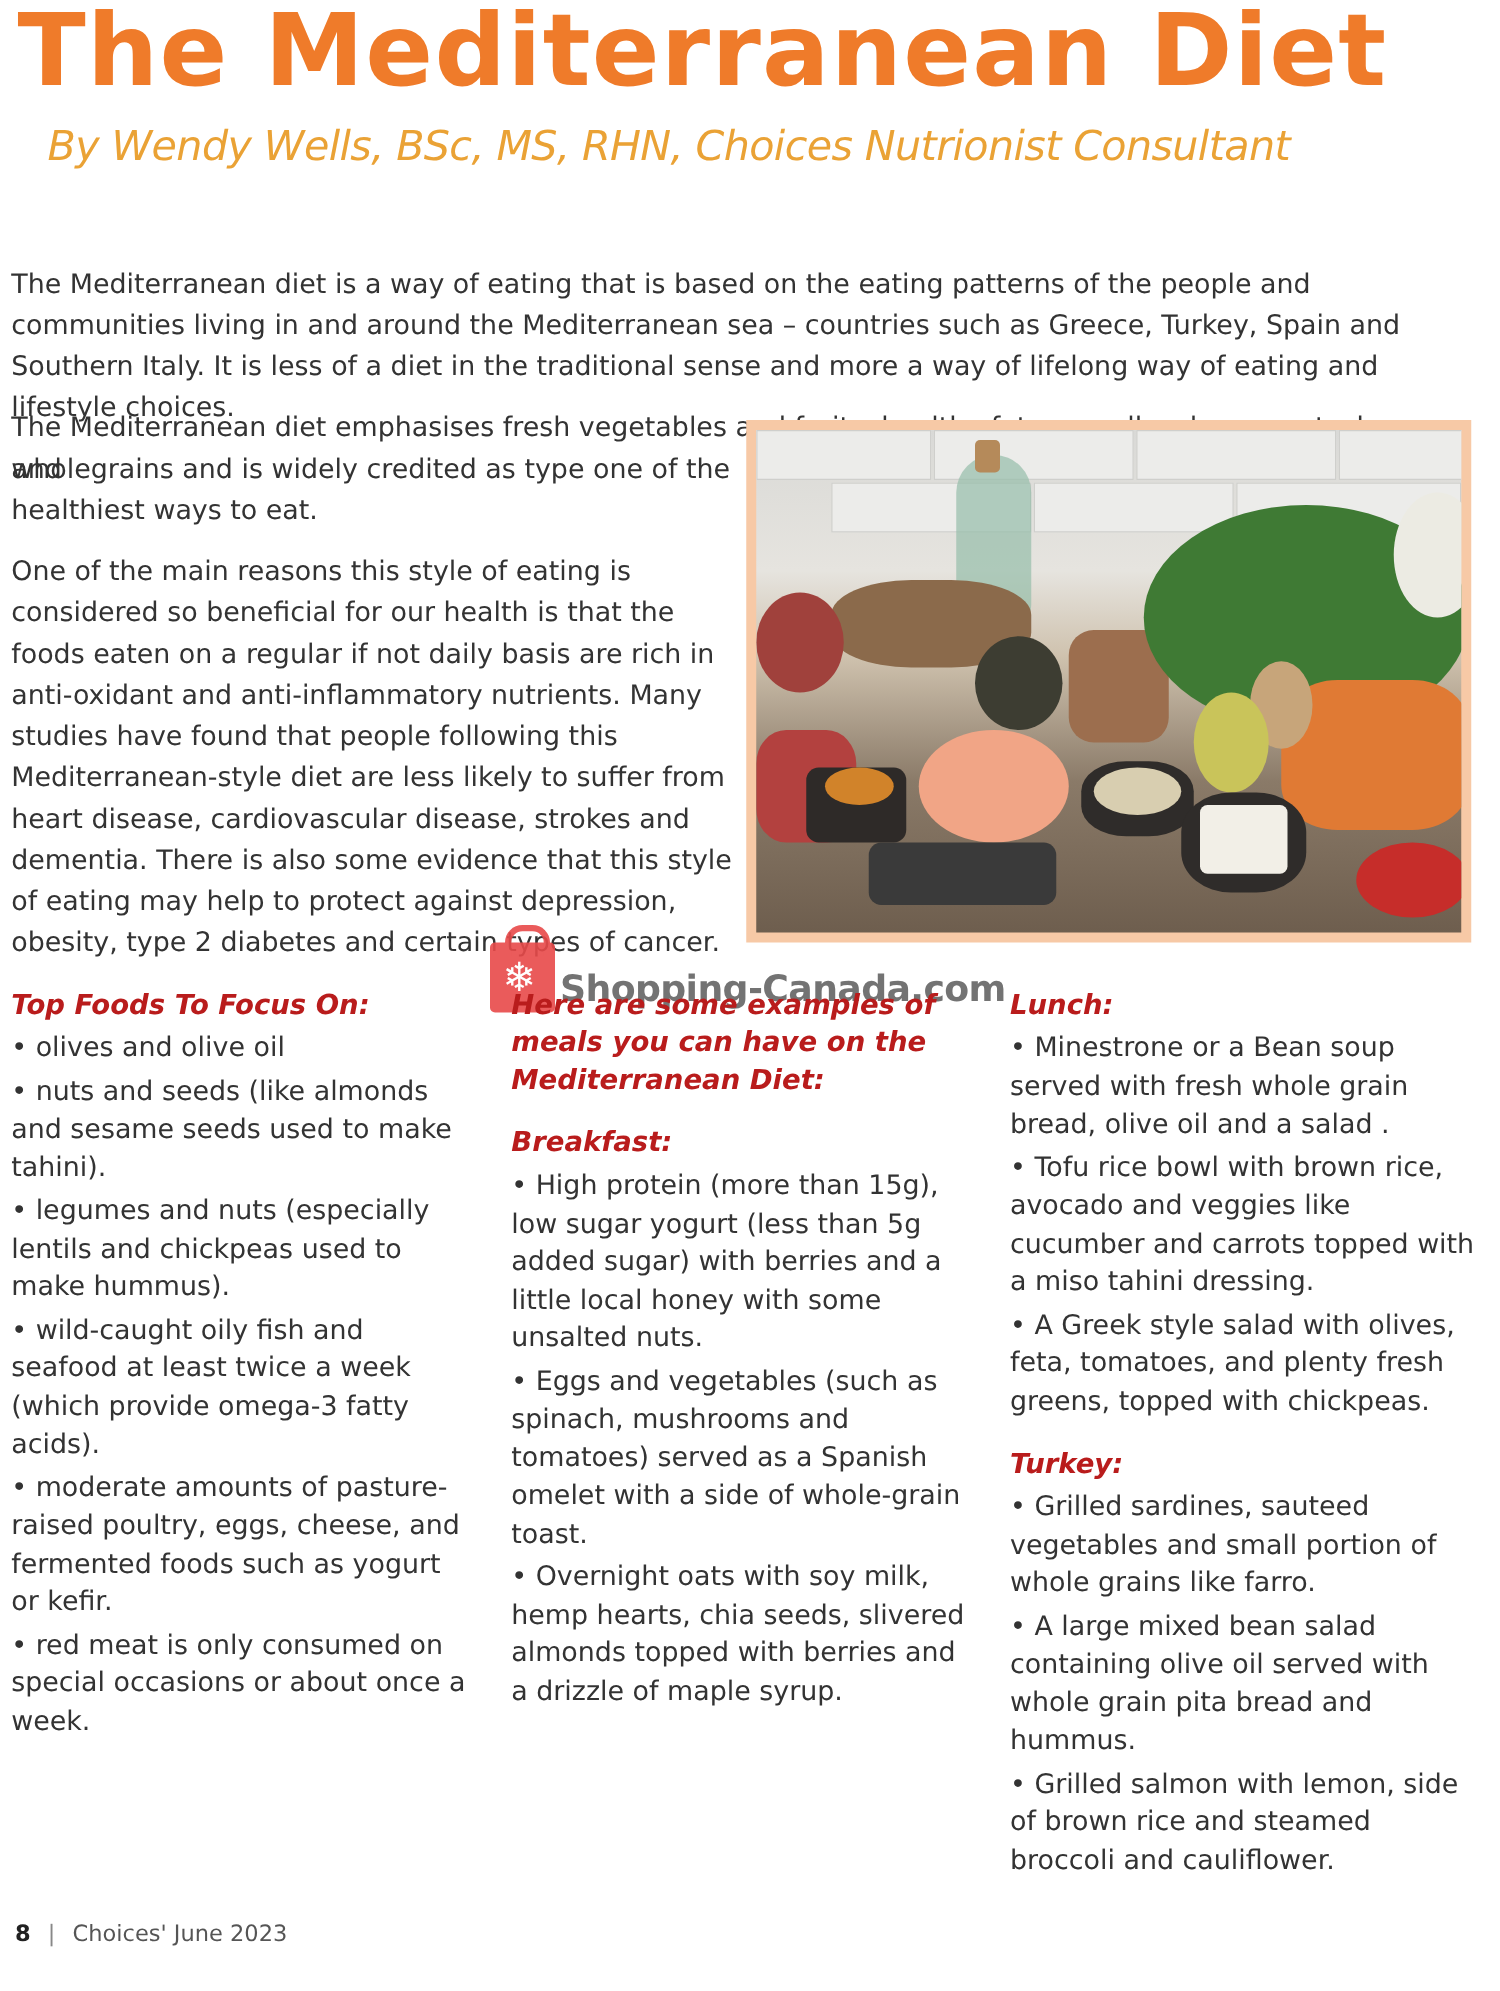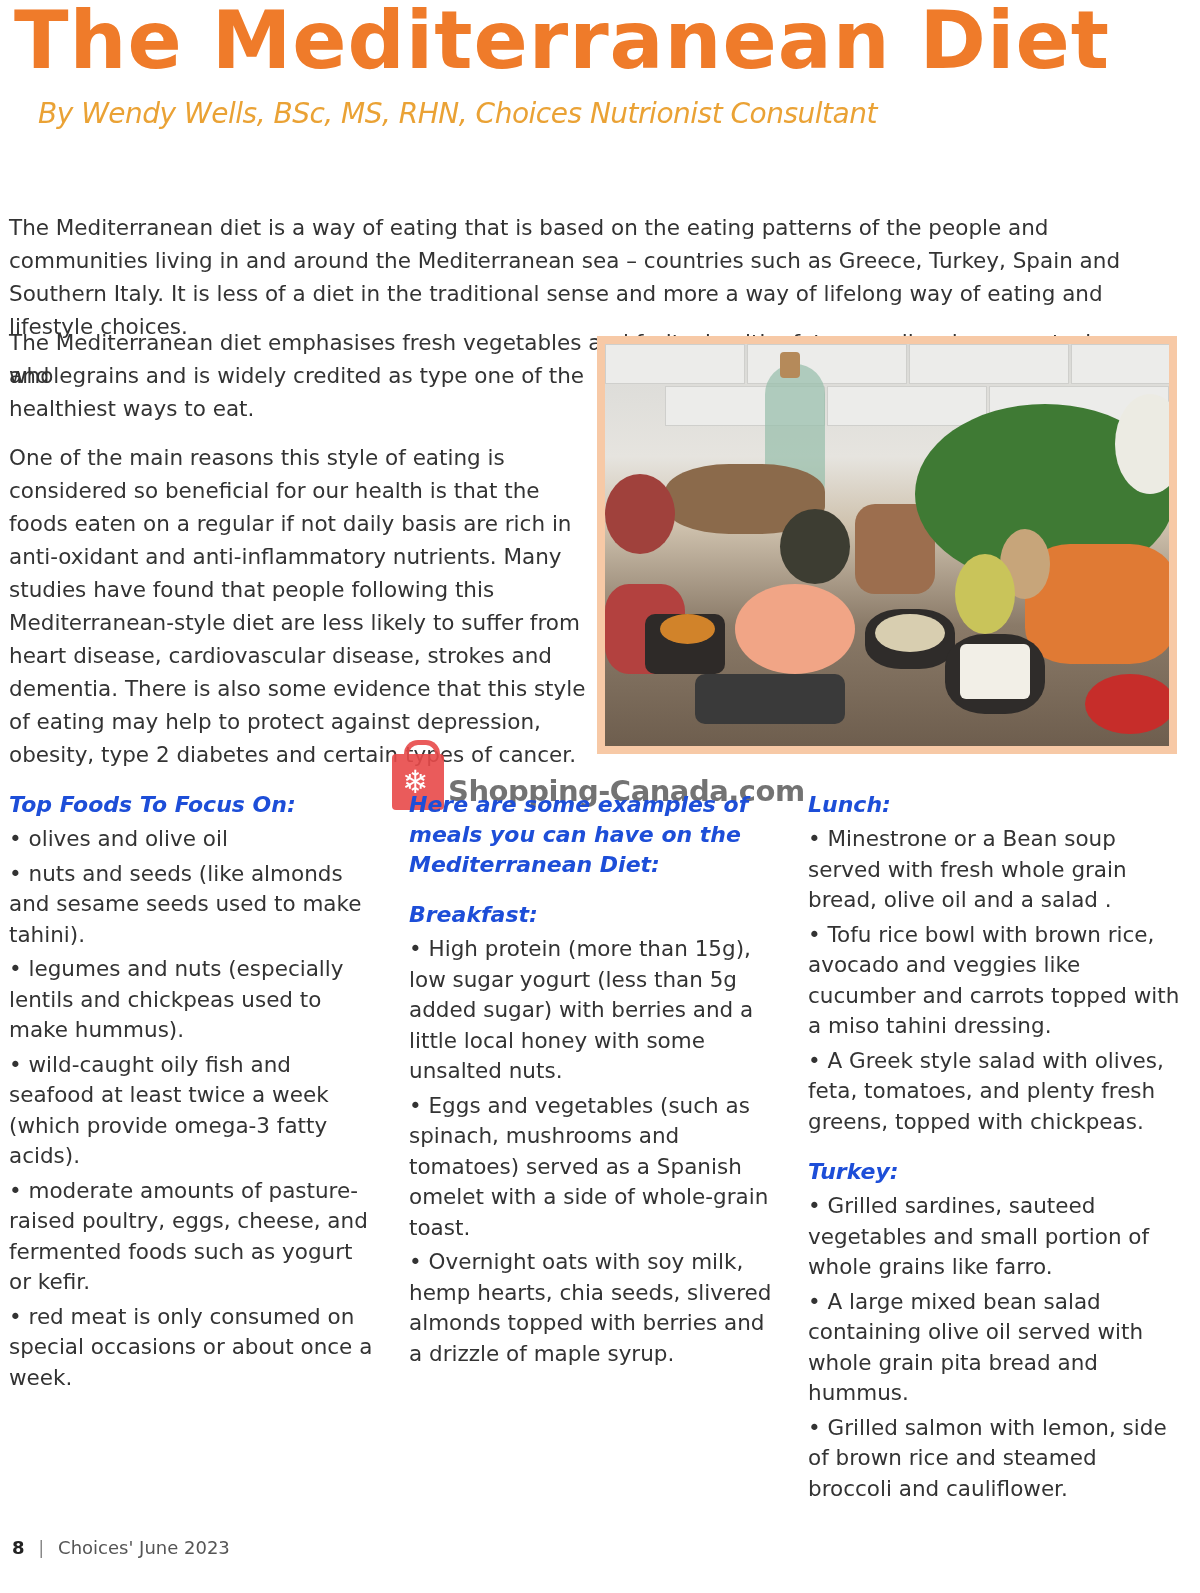--- a/index.html
+++ b/index.html
@@ -7,21 +7,21 @@
   body { position: relative; font-family: "DejaVu Sans", sans-serif; color: #2b2b2b; }
 
   .title {
     position: absolute; left: 14px; top: -6px;
     font-family: "DejaVu Sans", sans-serif; font-weight: bold;
     font-size: 80px; letter-spacing: 1px; color: #ef7b2a; white-space: nowrap;
   }
   .byline {
     position: absolute; left: 38px; top: 97px;
     font-family: "DejaVu Sans", sans-serif; font-style: italic;
-    font-size: 28px; color: #eaa235; white-space: nowrap; letter-spacing: -0.5px;
+    font-size: 33px; color: #eaa235; white-space: nowrap; letter-spacing: -0.5px;
   }
 
   .body-text { position: absolute; font-size: 21.5px; line-height: 33px; color: #333; margin-top: 37px; }
   .p1 { left: 9px; top: 174px; width: 1175px; }
   .p2a { left: 9px; top: 289px; width: 1175px; }
   .p2b { left: 9px; top: 322px; width: 585px; }
   .p3 { left: 9px; top: 404px; width: 585px; }
 
   .photo-frame {
     position: absolute; left: 597px; top: 336px; width: 580px; height: 418px;
@@ -32,21 +32,21 @@
     background: linear-gradient(180deg, #d9d9d6 0%, #e6e4df 28%, #cfc2ae 45%, #8a7a68 70%, #6e5e4e 100%);
   }
   .brick { position: absolute; background: #ececea; border: 1px solid #cfcfcc; }
   .blob { position: absolute; border-radius: 50%; }
 
   .col { position: absolute; top: 790px; font-size: 21.5px; line-height: 30.5px; color: #333; }
   .col1 { left: 9px; width: 370px; }
   .col2 { left: 409px; width: 375px; }
   .col3 { left: 808px; width: 375px; }
   .col h3 {
-    font-style: italic; font-weight: bold; font-size: 22px; color: #1d4ed8;
+    font-style: italic; font-weight: bold; font-size: 22px; color: #b91c1c;
     line-height: 30px; margin-bottom: 4px;
   }
   .col .item { margin-bottom: 4px; }
   .col .meal-head { margin-top: 20px; }
 
   .watermark {
     position: absolute; left: 392px; top: 750px; height: 60px;
     display: flex; align-items: flex-end; pointer-events: none;
   }
   .wm-bag {

